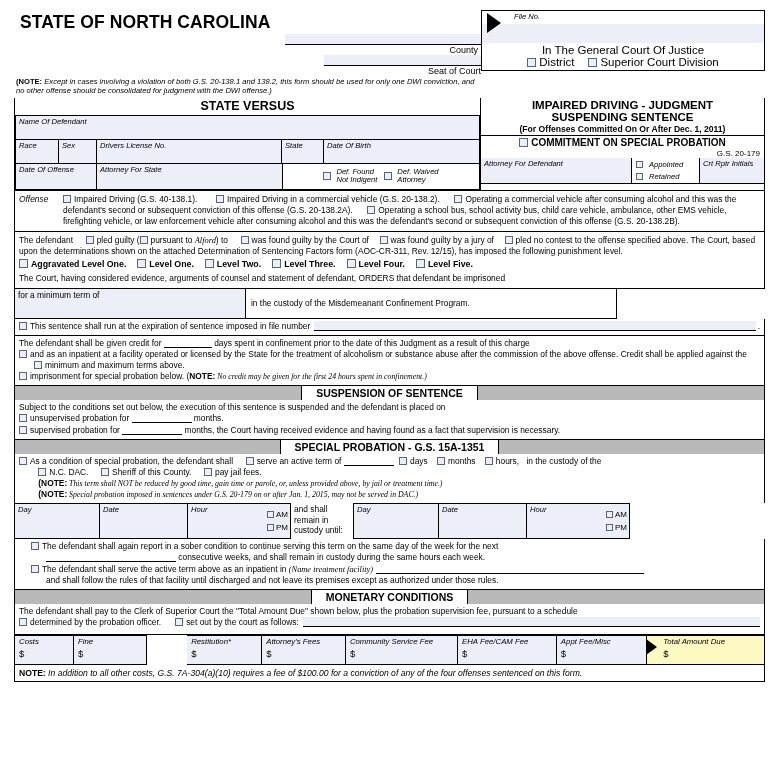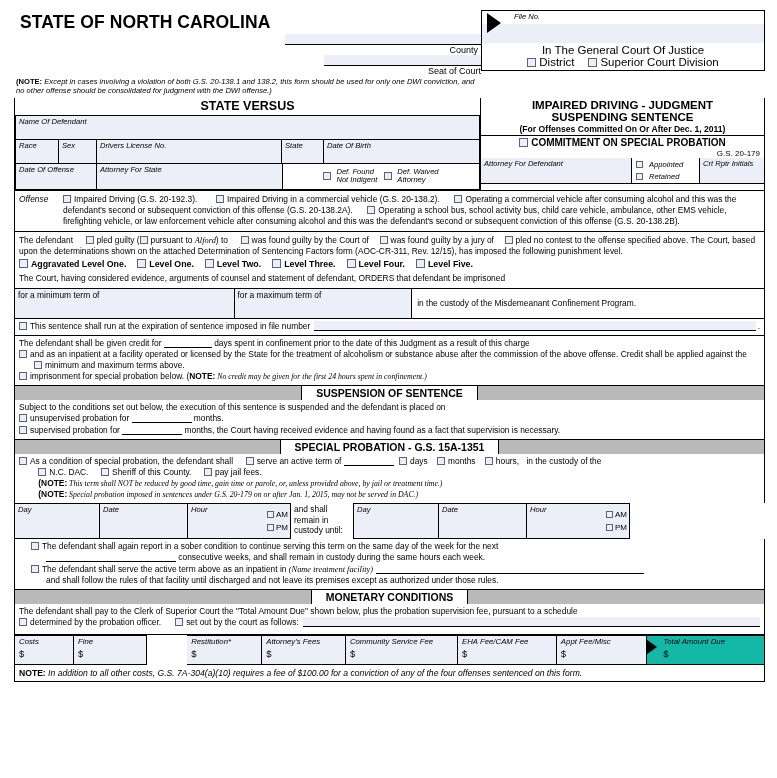--- a/index.html
+++ b/index.html
@@ -247,21 +247,21 @@
             <span class="lbl">Crt Rptr Initials</span>
           </div>
       </div>
     </div>
   </div>
 
   <div class="box">
     <div style="display:flex;">
       <span class="offense-lbl">Offense</span>
       <span style="flex:1;">
-        <span class="cb"></span><span>Impaired Driving (G.S. 20-192.3).</span>
+        <span class="cb"></span><span>Impaired Driving (G.S. 40-138.1).</span>
         <span style="display:inline-block;width:14px;"></span>
         <span class="cb"></span><span>Impaired Driving in a commercial vehicle (G.S. 20-138.2).</span>
         <span style="display:inline-block;width:10px;"></span>
         <span class="cb"></span><span>Operating a commercial vehicle after consuming alcohol and this was the defendant's second or subsequent conviction of this offense (G.S. 20-138.2A).</span>
         <span style="display:inline-block;width:10px;"></span>
         <span class="cb"></span><span>Operating a school bus, school activity bus, child care vehicle, ambulance, other EMS vehicle, firefighting vehicle, or law enforcement vehicle after consuming alcohol and this was the defendant's second or subsequent conviction of this offense (G.S. 20-138.2B).</span>
       </span>
     </div>
   </div>
 
@@ -285,23 +285,20 @@
       <span><span class="cb"></span><span>Level Three.</span></span>
       <span><span class="cb"></span><span>Level Four.</span></span>
       <span><span class="cb"></span><span>Level Five.</span></span>
     </div>
     <div style="padding-top:2px;">The Court, having considered evidence, arguments of counsel and statement of defendant, ORDERS that defendant be imprisoned</div>
   </div>
 
   <div class="termrow">
     <div class="termcell" style="width:232px;">
         <span class="lbl">for a minimum term of</span>
-      </div>
-    <div class="termcell" style="width:187px;">
-        <span class="lbl">for a maximum term of</span>
       </div>
     <div class="termcell custody" style="width:371px;">
         <span>in the custody of the Misdemeanant Confinement Program.</span>
       </div>
   </div>
 
   <div class="box tight">
     <div style="display:flex;align-items:center;">
       <span class="cb"></span>
       <span>This sentence shall run at the expiration of sentence imposed in file number</span>
@@ -487,21 +484,21 @@
         <span class="dol">$</span>
       </div>
     <div class="fee" style="width:104px;">
         <span class="lbl">EHA Fee/CAM Fee</span>
         <span class="dol">$</span>
       </div>
     <div class="fee" style="width:95px;">
         <span class="lbl">Appt Fee/Misc</span>
         <span class="dol">$</span>
       </div>
-    <div class="fee total" style="width:124px;background:#14b8a6;">
+    <div class="fee total" style="width:124px;background:#fef9c3;">
       <span class="arr"></span>
       <span class="lbl" style="left:16px;">Total Amount Due</span>
       <span class="dol" style="left:16px;">$</span>
     </div>
   </div>
 
   <div class="botnote">
     <b>NOTE:</b><span> In addition to all other costs, G.S. 7A-304(a)(10) requires a fee of $100.00 for a conviction of any of the four offenses sentenced on this form.</span>
   </div>
 

